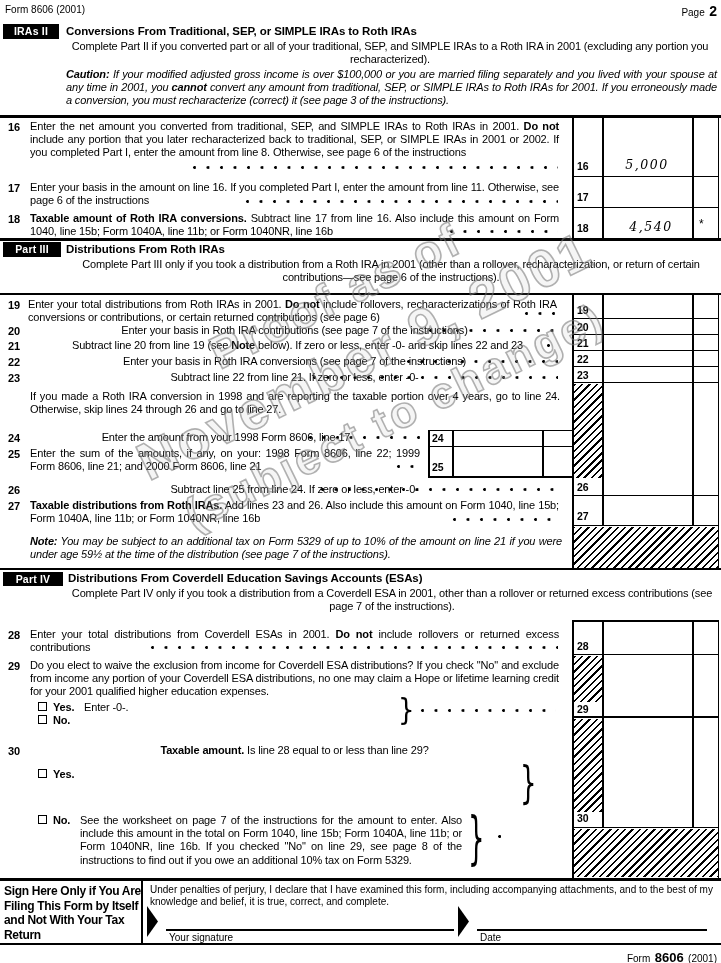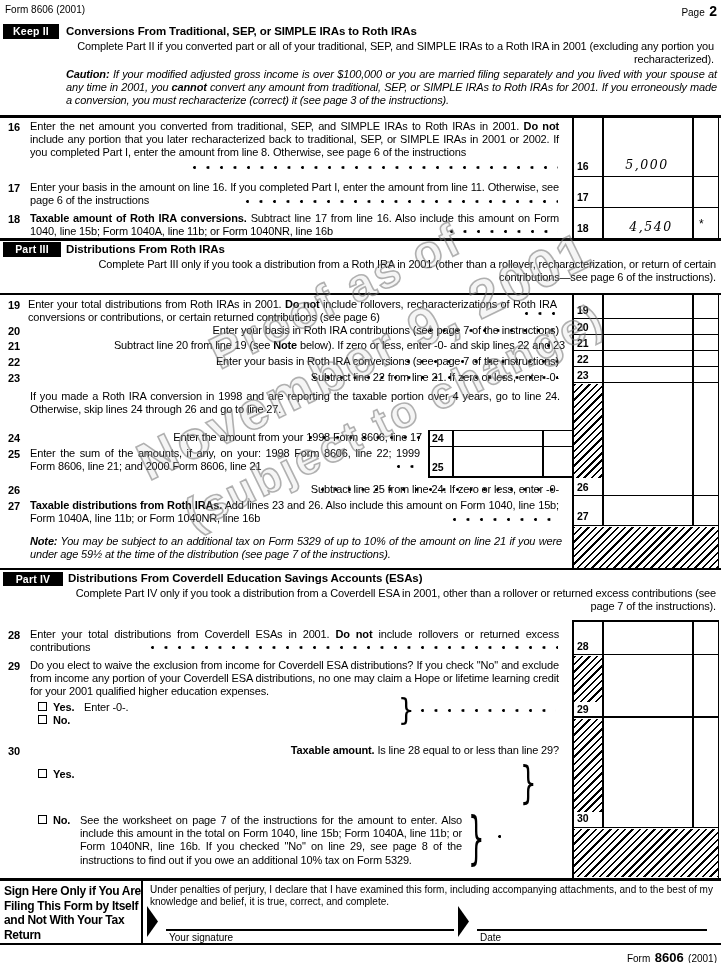--- a/index.html
+++ b/index.html
@@ -1,21 +1,21 @@
 <!DOCTYPE html>
 <html><head>
 <meta charset="utf-8">
 <style>
   * { margin:0; padding:0; box-sizing:border-box; }
   html,body { background:#fff; }
   .page { position:relative; width:721px; height:963px; background:#fff;
           font-family:"Liberation Sans", sans-serif; color:#000; overflow:hidden; }
   .abs { position:absolute; }
   .txt { font-size:11px; line-height:13.2px; letter-spacing:-0.15px; text-align:justify; }
-  .nj  { text-align:right; }
+  .nj  { text-align:center; }
   .it  { font-style:italic; }
   b    { font-weight:bold;margin-top:48px; }
   .t-title { font-size:11.5px; font-weight:bold; letter-spacing:-0.1px; }
   .small   { font-size:10px; }
   .partbox { background:#000; color:#fff; font-size:10.5px; font-weight:bold;
              text-align:center; line-height:14px; letter-spacing:0.2px; }
   .lineno  { font-size:11px; font-weight:bold; }
   .rowno   { font-size:10.5px; font-weight:bold; }
   .hl { background:#000; }
   .vl { background:#000; }
@@ -39,21 +39,21 @@
 <body>
 
 <div class="page">
 
   <div class="abs small" style="left:5px;top:4px;">Form 8606 (2001)</div>
   <div class="abs" style="right:4px;top:2px;">
     <span class="small">Page</span>
     <span style="font-size:14px;font-weight:bold;">2</span>
   </div>
 
-  <div class="abs partbox" style="left:3px;top:24px;width:56px;height:14.5px;">Keep II</div>
+  <div class="abs partbox" style="left:3px;top:24px;width:56px;height:14.5px;">IRAs II</div>
   <div class="abs t-title" style="left:66px;top:25px;">Conversions From Traditional, SEP, or SIMPLE IRAs to Roth IRAs</div>
   <div class="abs txt nj" style="left:66px;top:40px;width:648px;">Complete Part II if you converted part or all of your traditional, SEP, and SIMPLE IRAs to a Roth IRA in 2001 (excluding any portion you recharacterized).</div>
   <div class="abs txt it" style="left:66px;top:68px;width:651px;">
     <b>Caution:</b><span> If your modified adjusted gross income is over $100,000 or you are married filing separately and you lived with your spouse at any time in 2001, you </span><b>cannot</b><span> convert any amount from traditional, SEP, or SIMPLE IRAs to Roth IRAs for 2001. If you erroneously made a conversion, you must recharacterize (correct) it (see page 3 of the instructions).</span>
   </div>
 
   <div class="abs hl" style="left:0;top:115px;width:721px;height:2.6px;"></div>
   <div class="abs vl" style="left:572px;top:115px;width:1.8px;height:126px;"></div>
   <div class="abs vl" style="left:602px;top:115px;width:1.8px;height:126px;"></div>
   <div class="abs vl" style="left:692px;top:115px;width:1.5px;height:126px;"></div>

